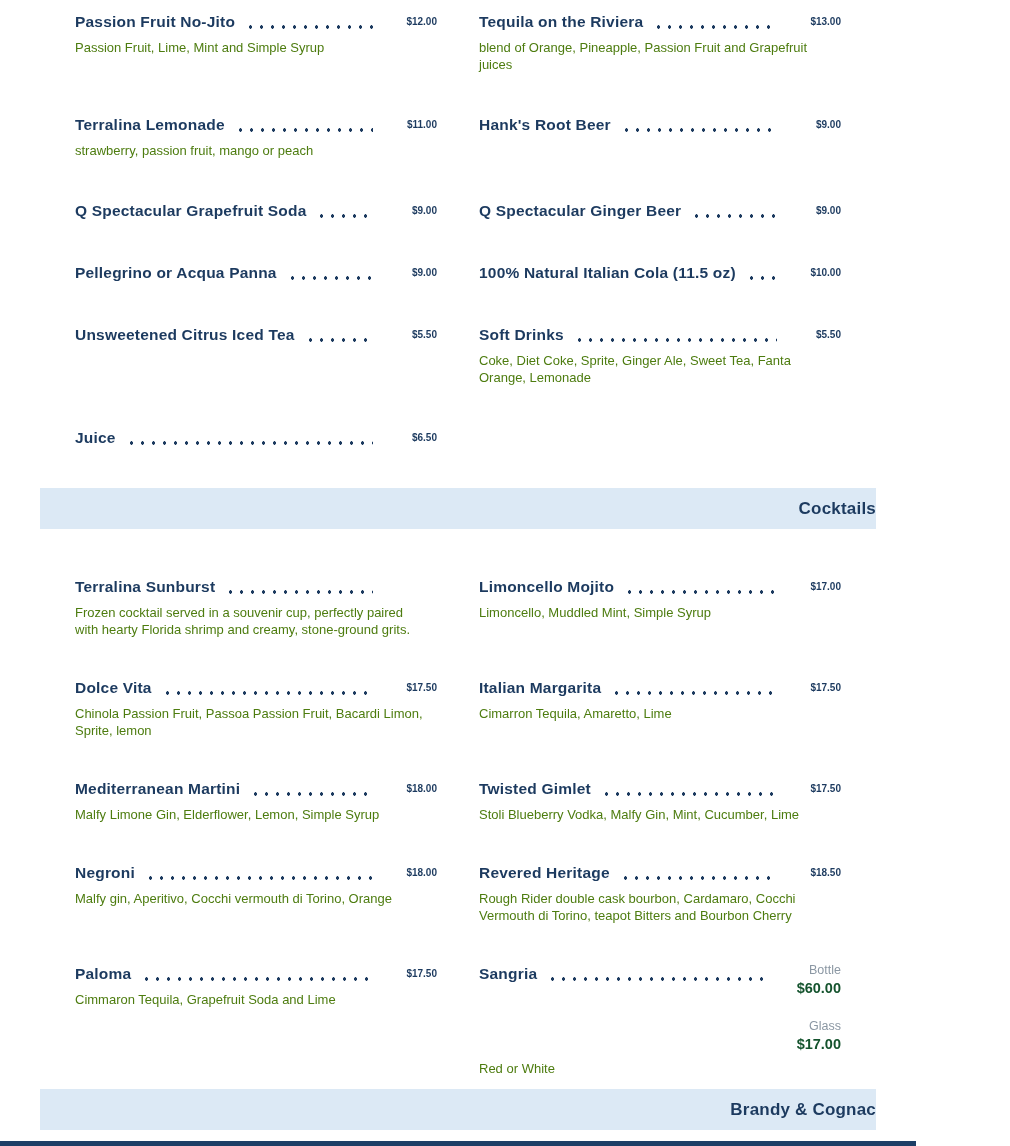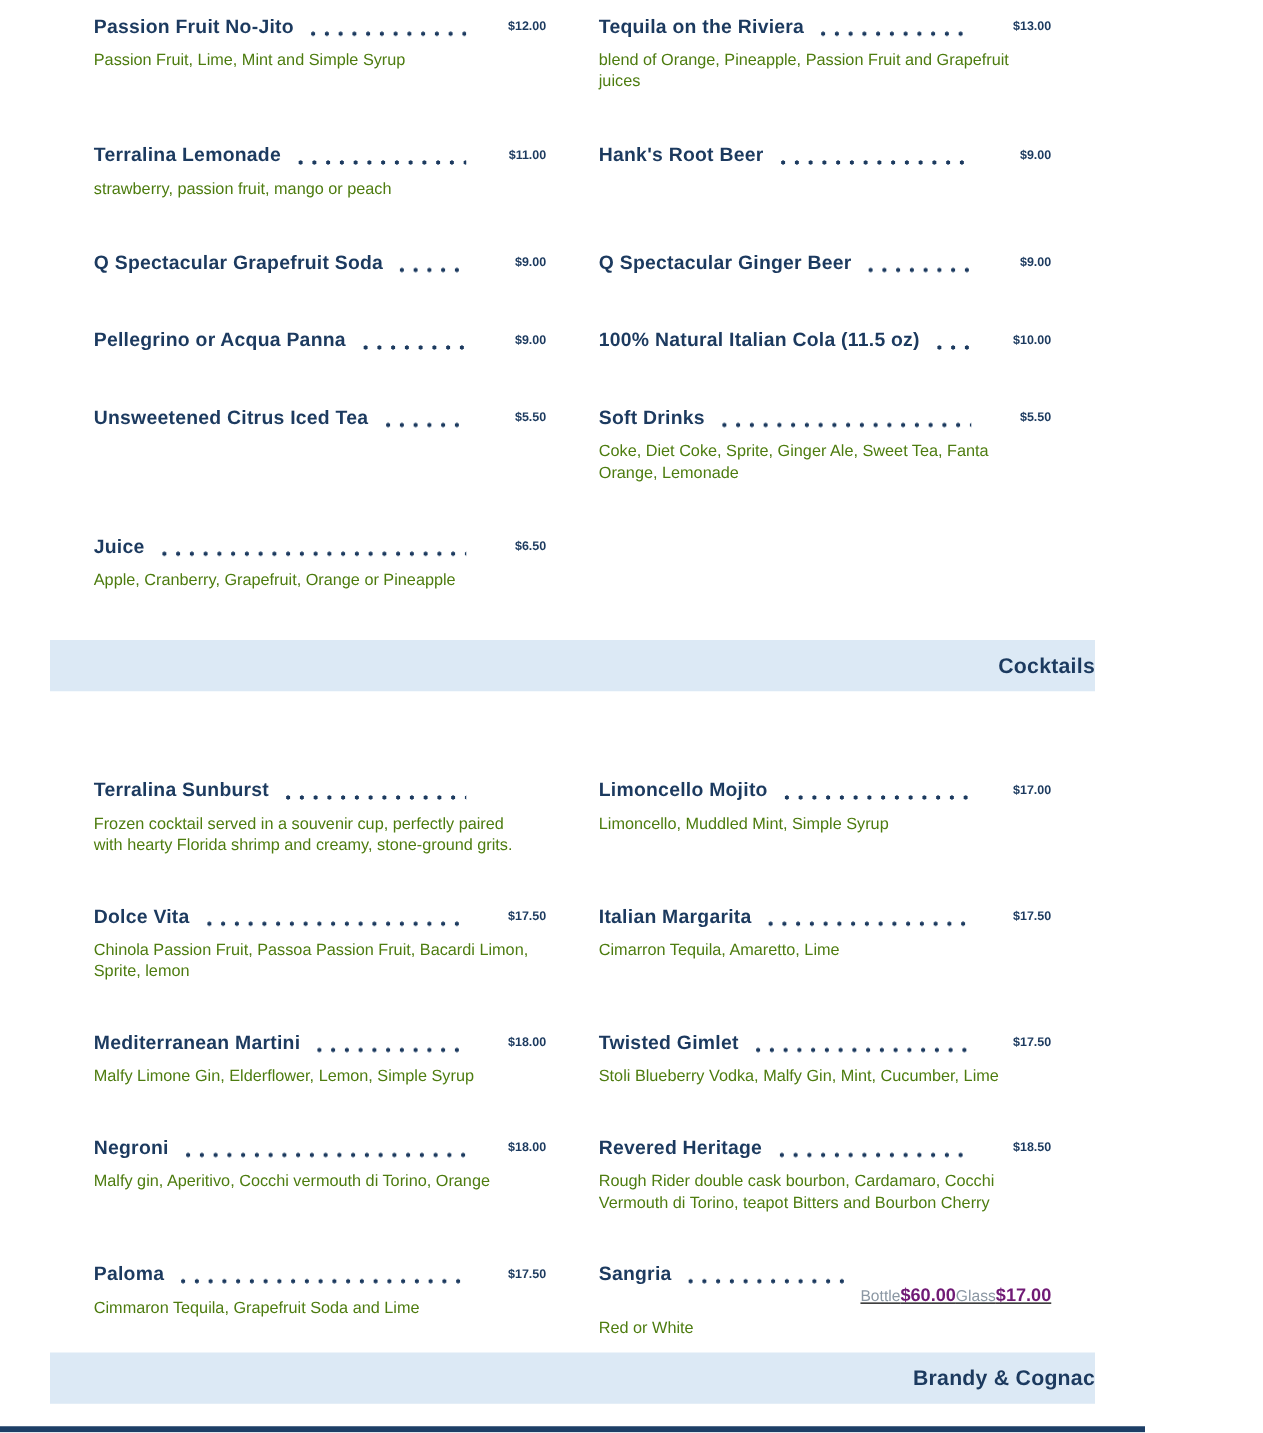--- a/index.html
+++ b/index.html
@@ -13,21 +13,21 @@
   .wrap { margin: 0 40px; } 
 
   .cols {
     display: grid;
     grid-template-columns: 1fr 1fr;
     column-gap: 42px;
     align-items: start;
     padding: 12px 35px 40px;
   }
   .cols.bev { row-gap: 42px; }
-  .cols.cocktail { row-gap: 40px; padding-top: 70px; padding-bottom: 12px; }
+  .cols.cocktail { row-gap: 40px; padding-top: 48px; padding-bottom: 12px; }
 
   .band {
     height: 41px;
     background: #dce9f5;
     display: flex; align-items: center; justify-content: flex-end;
   }
   .band-title {
     color: #1c3a5f; font-size: 17px; font-weight: 700; letter-spacing: 0.2px;
   }
 
@@ -50,26 +50,26 @@
     color: #1c3a5f; font-size: 10px; font-weight: 700;
     line-height: 20px; min-width: 58px; text-align: right; white-space: nowrap;
     flex-shrink: 0;
   }
   .desc {
     margin-top: 7px;
     color: #4d7c0f; font-size: 13px; line-height: 17px;
     max-width: 352px;
   }
   .price-stack {
-    display: flex; flex-direction: row; align-items: flex-end;
-    min-width: 58px; margin-left: 6px; flex-shrink: 0; margin-top: -2px; text-decoration: underline;
+    display: flex; flex-direction: column; align-items: flex-end;
+    min-width: 58px; margin-left: 6px; flex-shrink: 0; margin-top: -2px;
   }
   .plabel { color: #8b97a3; font-size: 12.5px; line-height: 17px; }
   .plabel2 { margin-top: 21px; }
-  .pval { color: #701a75; font-size: 14.5px; font-weight: 700; line-height: 18px; }
+  .pval { color: #14532d; font-size: 14.5px; font-weight: 700; line-height: 18px; }
 
   .bottom-strip {
     position: absolute; left: 0; right: 0; bottom: 0; height: 5px;
     background: #1d3e66;
   }
 </style>
 </head>
 <body>
 
 <div class="page">
@@ -160,21 +160,20 @@
         </div>
         <div class="desc">Coke, Diet Coke, Sprite, Ginger Ale, Sweet Tea, Fanta Orange, Lemonade</div>
       </div>
 
       <div class="item">
         <div class="row">
           <span class="name">Juice</span>
           <span class="leader"></span>
           <span class="price">$6.50</span>
         </div>
-        <div class="desc">Apple, Cranberry, Grapefruit, Orange or Pineapple</div>
       </div>
 
     </div>
 
     <div class="band">
       <span class="band-title">Cocktails</span>
     </div>
 
     <div class="cols cocktail">
 

